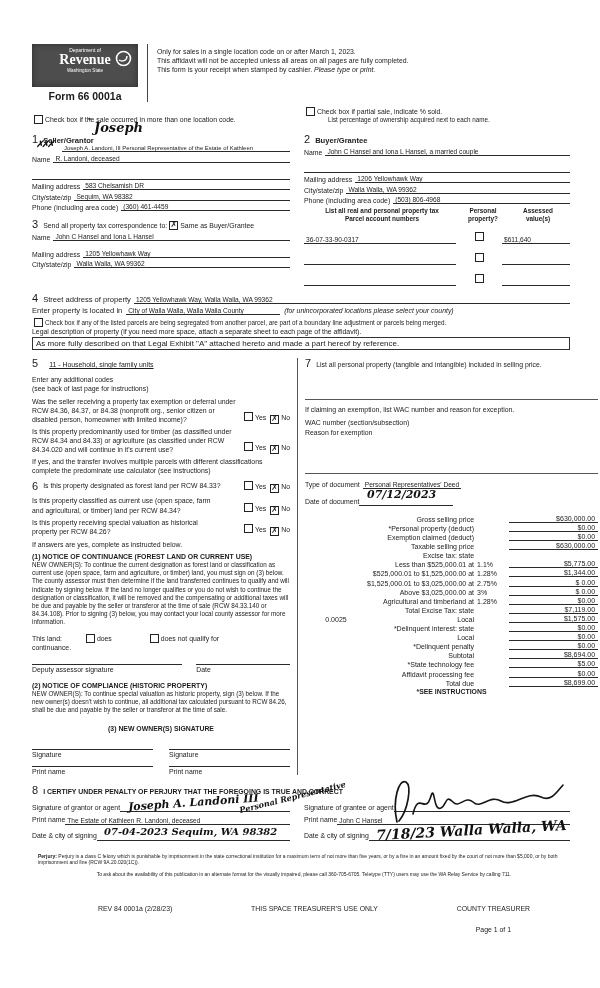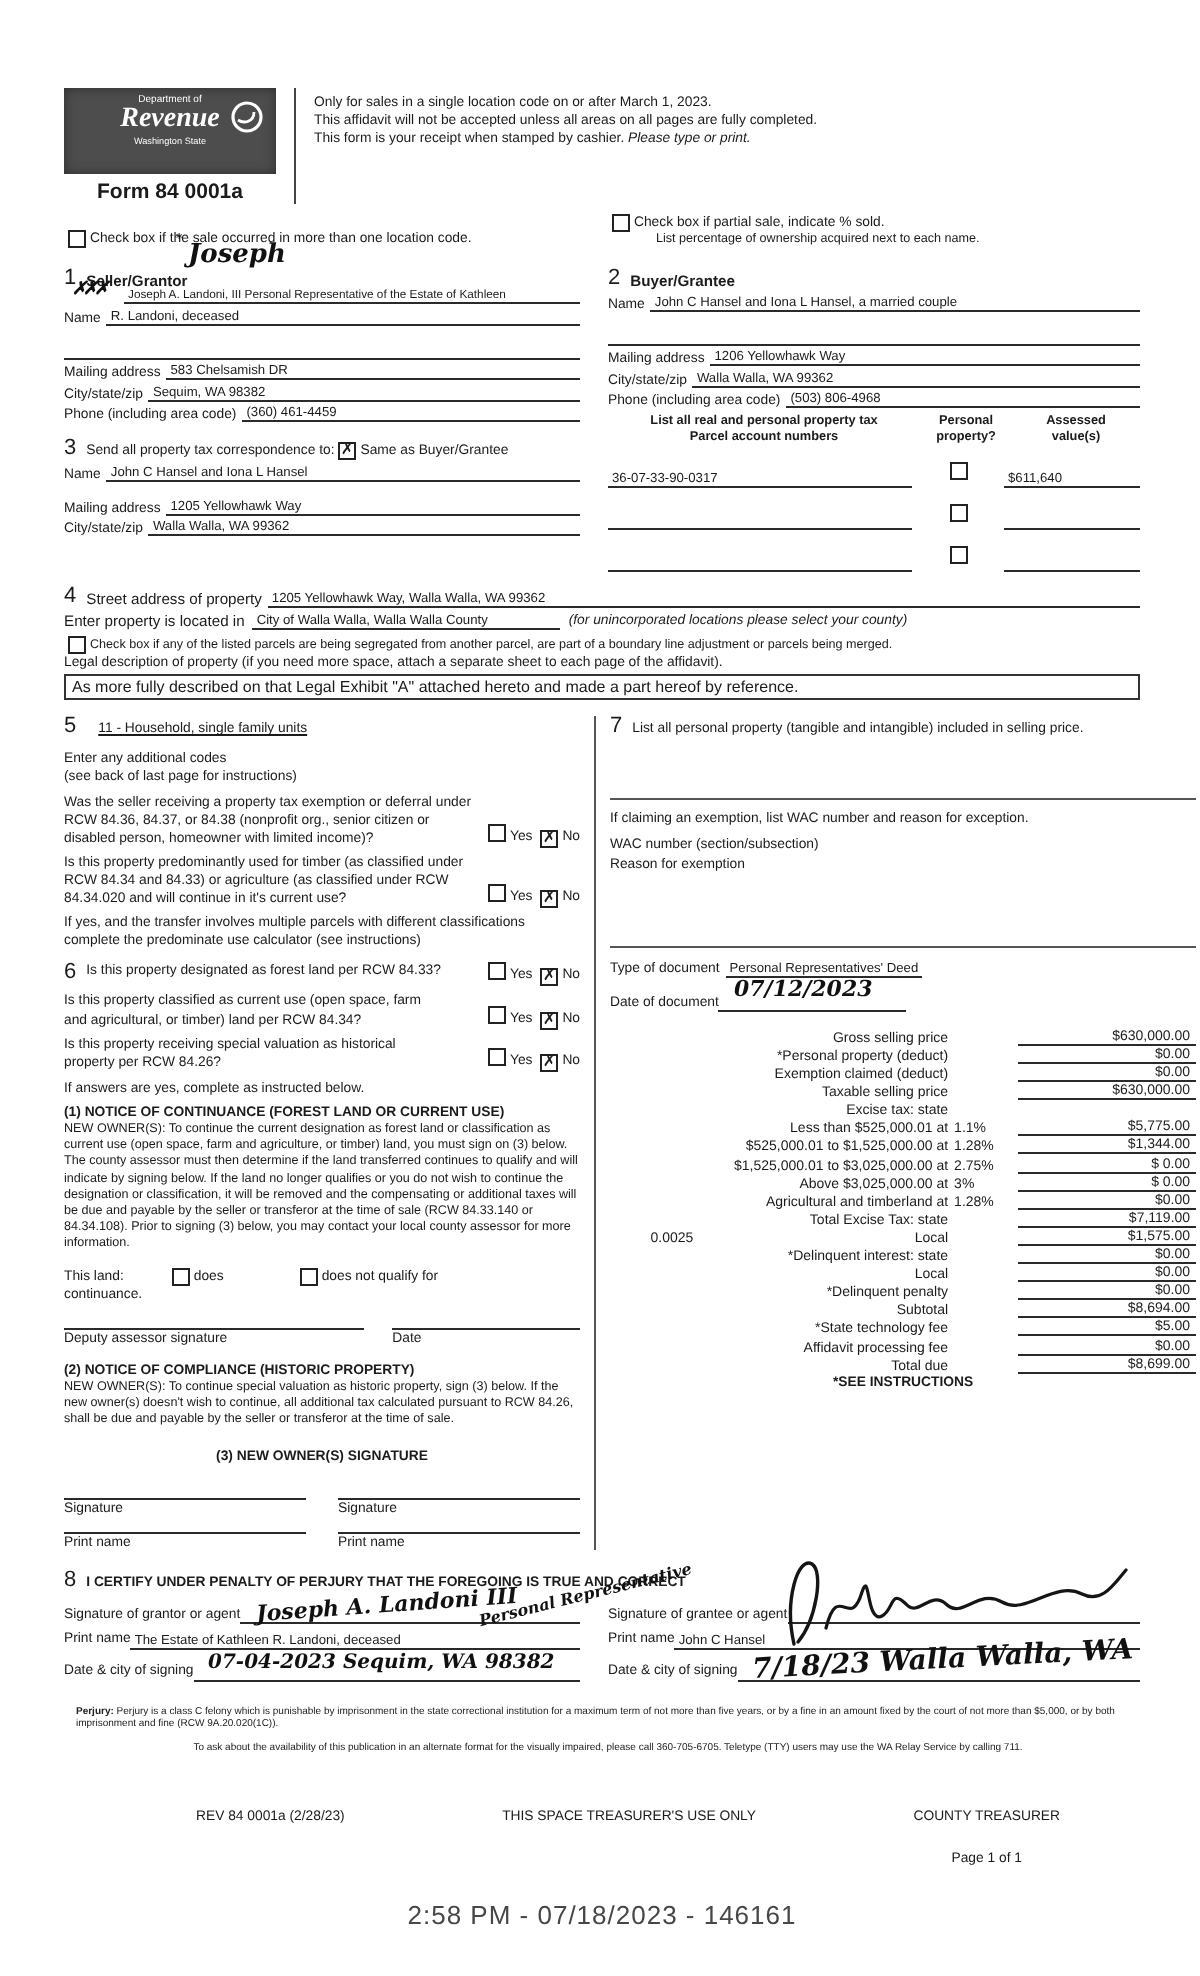--- a/index.html
+++ b/index.html
@@ -17,21 +17,21 @@
   .n{font-size:11px;margin-right:5px;line-height:1;}
   .cb{display:inline-block;width:7px;height:7px;border:1px solid #222;font-size:8px;line-height:6px;
       text-align:center;vertical-align:-1px;margin:0 2px;overflow:visible;flex:none;}
   .hand{font-family:"DejaVu Serif",serif;font-style:italic;font-weight:bold;color:#111;}
   
   .hdr{display:flex;gap:9px;}
   .logo{width:106px;flex:none;text-align:center;}
   .logobox{background:#4d4d4d;color:#fff;height:40px;position:relative;padding-top:3px;
            box-shadow:inset 0 0 6px #2e2e2e;}
   .logobox .l1{font-size:5px;}
-  .logobox .l2{font-family:"Liberation Serif",serif;font-weight:bold;font-size:14px;line-height:1.05;font-style:italic;}
+  .logobox .l2{font-family:"Liberation Serif",serif;font-weight:bold;font-size:14px;line-height:1.05;}
   .logobox .l3{font-size:4.6px;}
   .swirl{position:absolute;right:6px;top:6px;}
   .formnum{font-weight:bold;font-size:10.5px;margin-top:3px;}
   .vline{width:1px;background:#444;flex:none;}
   .title{font-size:16.5px;font-weight:bold;line-height:1;}
   .titlesuf{font-size:8px;margin-left:6px;}
   
   .cols{display:flex;}
   .colL{width:258px;flex:none;padding-right:7px;}
   .colR{flex:1;padding-left:7px;}
@@ -74,21 +74,21 @@
           <div class="l1">Department of</div>
           <div class="l2">Revenue</div>
           <div class="l3">Washington State</div>
           <span class="swirl">
             <svg width="17" height="17" viewBox="0 0 17 17">
               <circle cx="8.5" cy="8.5" r="7" fill="none" stroke="#fff" stroke-width="1.6"></circle>
               <path d="M4,10 C7,12 12,11 12,6" fill="none" stroke="#fff" stroke-width="1.4"></path>
             </svg>
           </span>
         </div>
-        <div class="formnum">Form 84 0001a</div>
+        <div class="formnum">Form 66 0001a</div>
       </div>
       <div class="vline"></div>
       <div>
         <div class="t7" style="margin-top:3px;">Only for sales in a single location code on or after March 1, 2023.</div>
         <div class="t7">This affidavit will not be accepted unless all areas on all pages are fully completed.</div>
         <div class="t7">
           <span>This form is your receipt when stamped by cashier.</span>
           <span class="i">Please type or print.</span>
         </div>
       </div>
@@ -528,16 +528,15 @@
 
     <div class="row t7" style="margin-top:26px;align-items:flex-start;">
       <span style="margin-left:66px;">REV 84 0001a (2/28/23)</span>
       <span class="grow" style="text-align:center;">THIS SPACE TREASURER'S USE ONLY</span>
       <div style="margin-right:40px;text-align:center;">
         <div>COUNTY TREASURER</div>
         <div style="margin-top:12px;">Page 1 of 1</div>
       </div>
     </div>
 
-    <div class="stamp" style="margin-top:16px;">2:58 PM - 07/18/2023 - 146161</div>
 
   </div>
 </div>
 
 </body></html>

